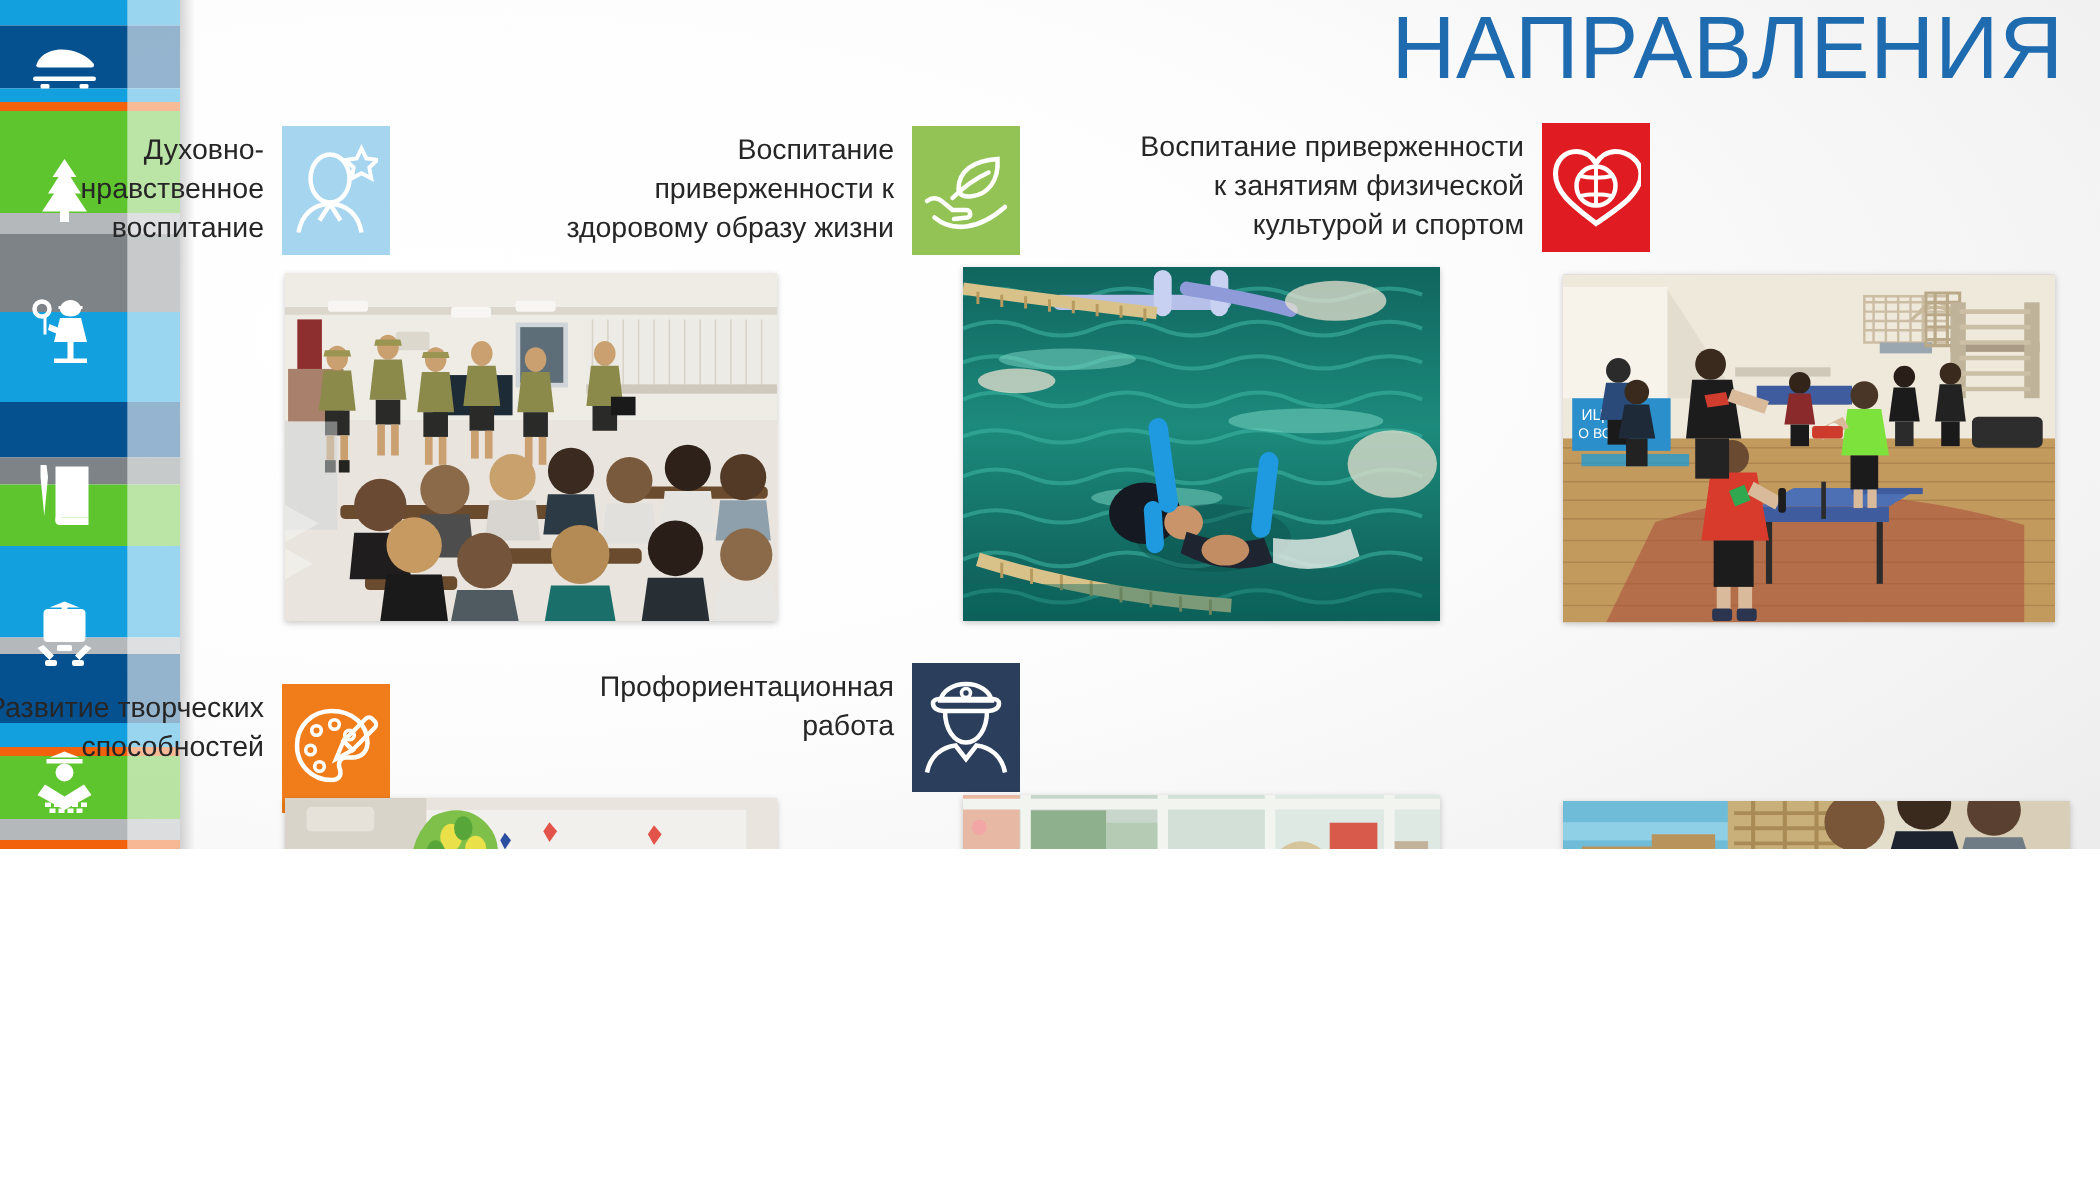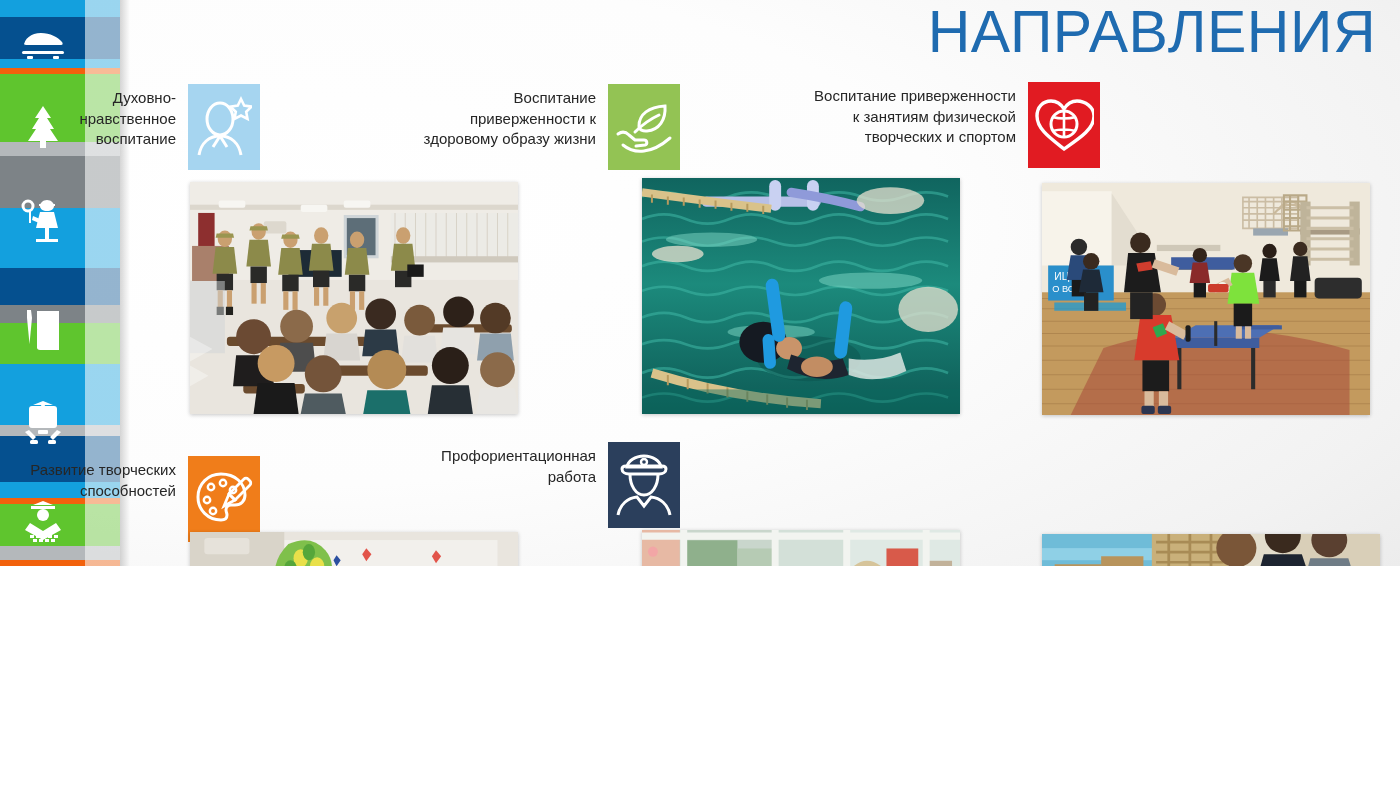--- a/index.html
+++ b/index.html
@@ -45,21 +45,21 @@
   }
 
   
   .grid{position:absolute;left:130px;top:0;width:1270px;height:788px;}
 
   .card-head{
     position:absolute;display:flex;align-items:flex-start;
     justify-content:flex-end;gap:12px;
   }
   .card-label{
-    font-size:15px;line-height:1.38;
+    font-size:19px;line-height:1.38;
     color:#262626;text-align:right;font-weight:400;
     padding-top:4px;
     white-space:pre-line;
   }
   .icon-box{
     flex:0 0 auto;width:72px;height:86px;
     display:flex;align-items:center;justify-content:center;
   }
   .icon-box svg{display:block;}
 
@@ -417,21 +417,21 @@
        <ellipse cx="250" cy="22" rx="34" ry="13"></ellipse>
             <ellipse cx="288" cy="128" rx="30" ry="22"></ellipse>
        <ellipse cx="36" cy="74" rx="26" ry="8"></ellipse>
      </g>
      <rect x="0" y="206" width="320" height="24" fill="#0c6a60" opacity=".45"></rect>
    </svg>
       </div>
       <div class="card-head" style="right: 300px; top: 82px; width: 390px;">
         <div class="card-label">Воспитание приверженности
 к занятиям физической
-творческих и спортом</div>
+культурой и спортом</div>
         <div class="icon-box" style="background: rgb(225, 27, 34);">
           <svg width="60" height="56" viewBox="0 0 60 56">
             <path d="M30 52C16 41 3 32 3 19 3 10 9 4 17 4c5 0 10 3 13 8 3-5 8-8 13-8 8 0 17 6 17 15 0 13-14 22-30 33z" fill="none" stroke="#fff" stroke-width="3.4"></path>
             <circle cx="30" cy="27" r="13" fill="none" stroke="#fff" stroke-width="3"></circle>
             <path d="M30 14v26M18 20c8 2 16 2 24 0M18 34c8-2 16-2 24 0" fill="none" stroke="#fff" stroke-width="2.6"></path>
           </svg>
         </div>
       </div>
       <div class="photo" title="Дети играют в настольный теннис в спортивном зале" style="left: 912px; top: 183px; width: 328px; height: 232px;">
    <svg viewBox="0 0 320 225" preserveAspectRatio="none">

